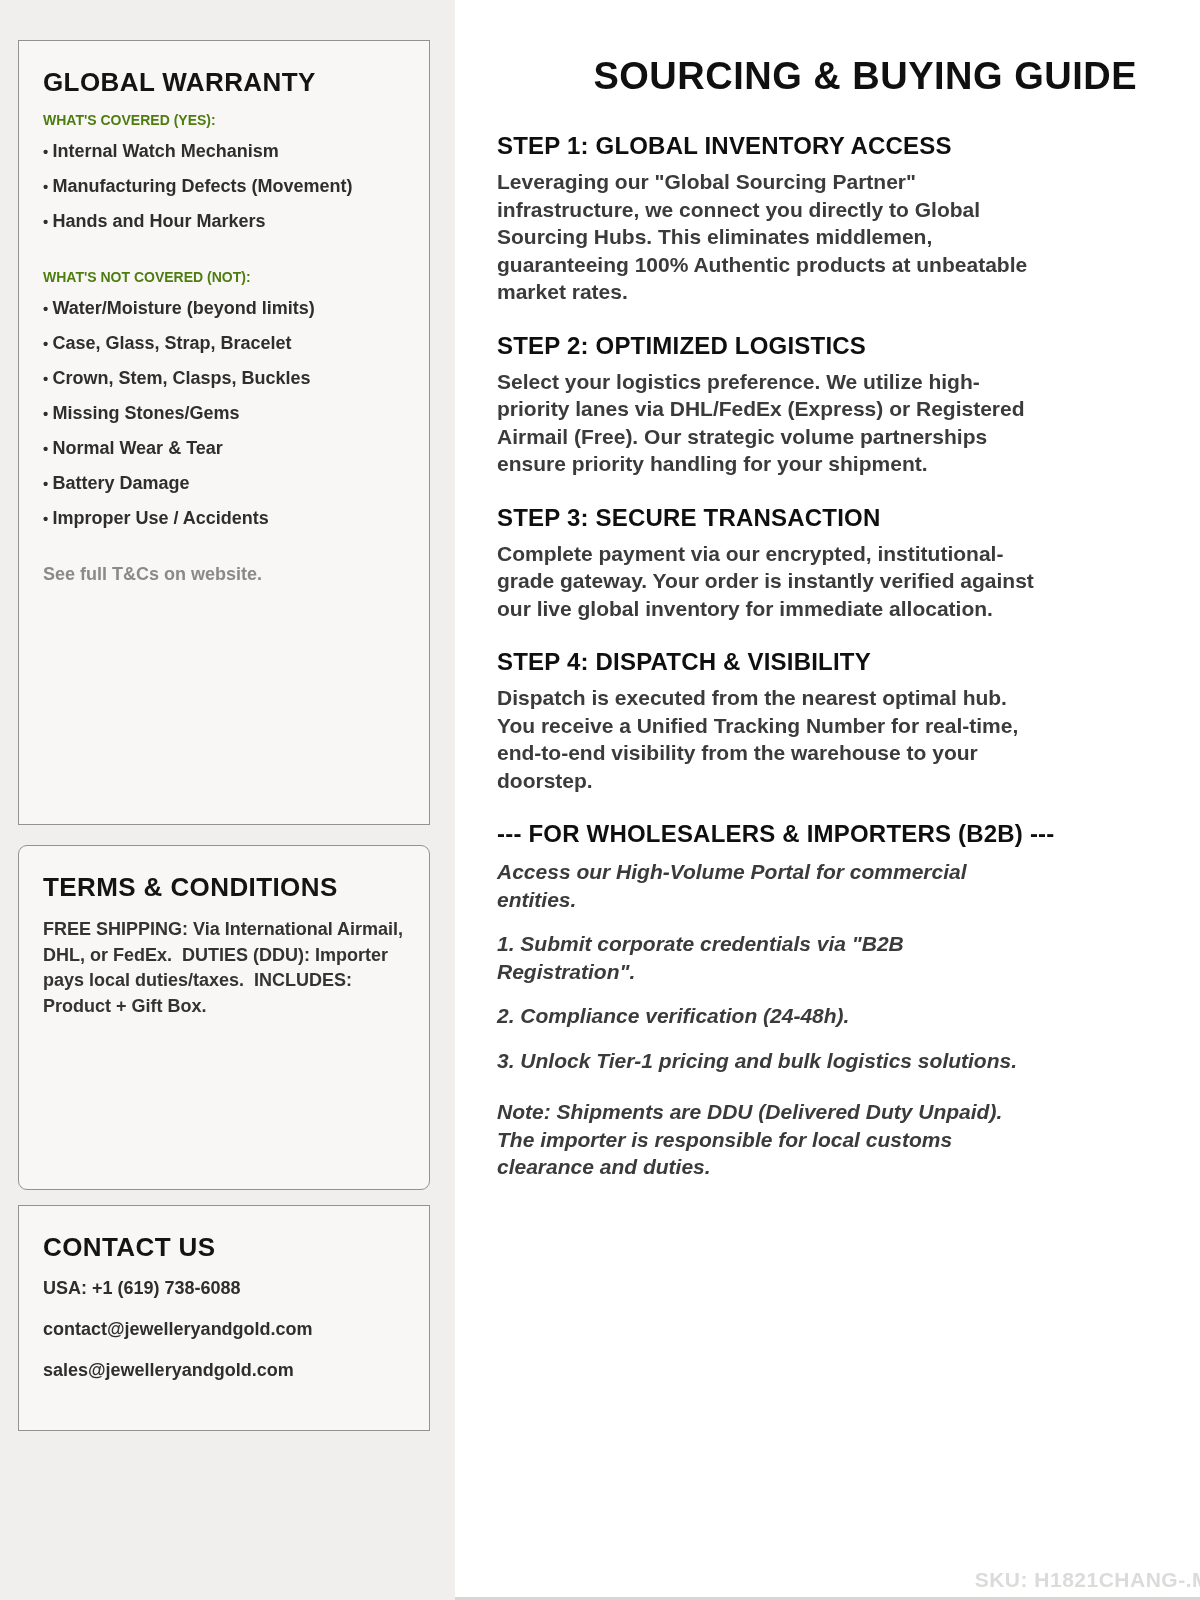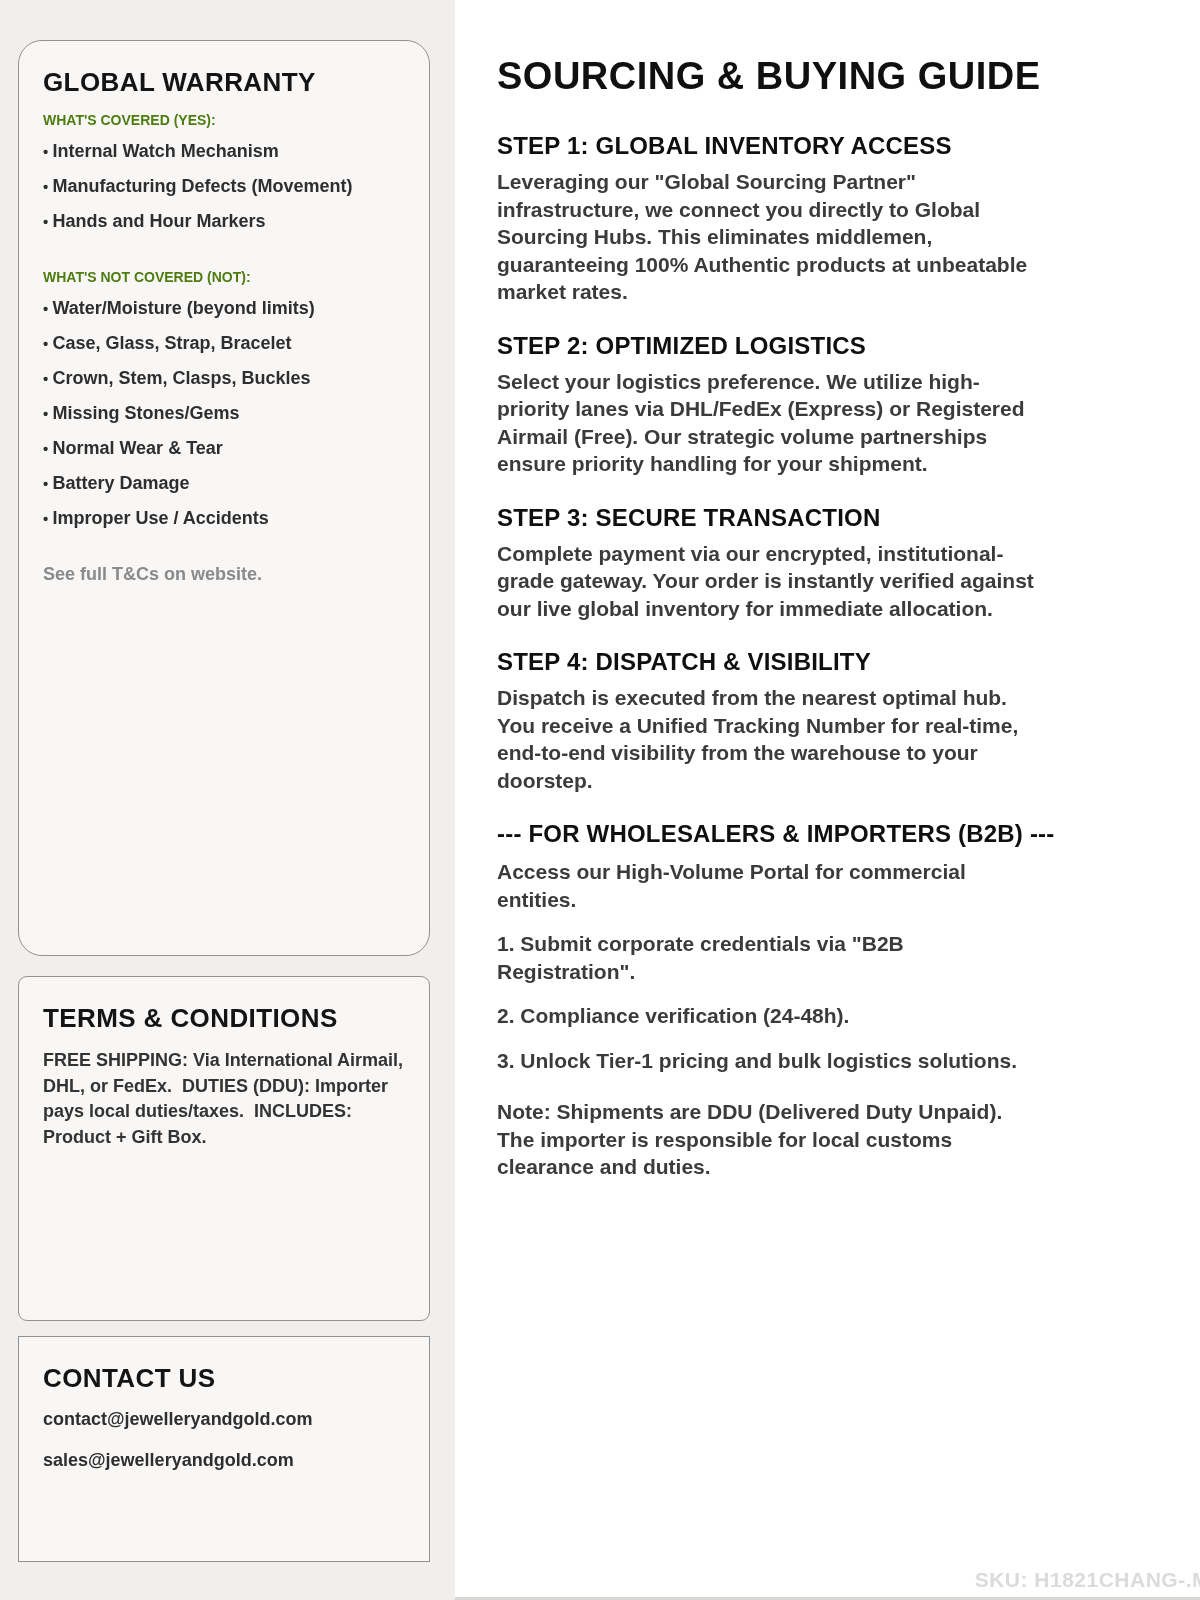--- a/index.html
+++ b/index.html
@@ -17,21 +17,21 @@
     left: 0; top: 0;
     width: 455px; height: 1600px;
     background: #f0efed;
     padding: 40px 25px 0 18px;
   }
   .box {
     background: #f8f7f6;
     border: 1px solid #929292;
     padding: 26px 24px;
   }
-  .warranty-box { height: 916px; margin-bottom: 20px; border-radius: 24px; }
+  .warranty-box { height: 785px; margin-bottom: 20px; }
   .terms-box    { height: 345px; margin-bottom: 15px; border-radius: 9px; }
   .contact-box  { height: 226px; }
 
   .box h2 {
     font-size: 26px;
     font-weight: 800;
     color: #141414;
     letter-spacing: 0.4px;
     margin-bottom: 14px;
   }
@@ -74,21 +74,21 @@
 
   
   .main {
     position: absolute;
     left: 455px; top: 0;
     width: 745px; height: 1600px;
     padding: 55px 0 0 42px;
   }
   .main-title {
     width: 640px;
-    text-align: left;
+    text-align: right;
     font-size: 38px;
     font-weight: 800;
     letter-spacing: 0.5px;
     color: #101010;
     white-space: nowrap;
     margin-bottom: 34px;
   }
   .step h2, .b2b-heading {
     font-size: 24px;
     font-weight: 800;
@@ -105,20 +105,21 @@
     margin-bottom: 26px;
   }
   .b2b-heading { margin-top: 4px; margin-bottom: 10px; }
   .b2b p {
     font-size: 21px;
     font-weight: 700;
     color: #3b3b3b;
     line-height: 27.5px;
     width: 548px;
     margin-bottom: 17px;
+    font-style: italic;
   }
   .b2b p.note { margin-top: 24px; }
 
   .sku {
     position: absolute;
     bottom: 8px;
     right: -10px;
     font-size: 21px;
     font-weight: 700;
     letter-spacing: 0.5px;
@@ -160,20 +161,21 @@
       <p class="footnote">See full T&amp;Cs on website.</p>
     </section>
 
     <section class="box terms-box">
       <h2>TERMS &amp; CONDITIONS</h2>
       <p class="terms-body">FREE SHIPPING: Via International Airmail, DHL, or FedEx.  DUTIES (DDU): Importer pays local duties/taxes.  INCLUDES: Product + Gift Box.</p>
     </section>
 
     <section class="box contact-box">
       <h2>CONTACT US</h2>
+      <p class="contact-line">USA: +1 (619) 738-6088</p>
       <p class="contact-line">contact@jewelleryandgold.com</p>
       <p class="contact-line">sales@jewelleryandgold.com</p>
     </section>
 
   </aside>
 
   <main class="main">
 
     <h1 class="main-title">SOURCING &amp; BUYING GUIDE</h1>
 

